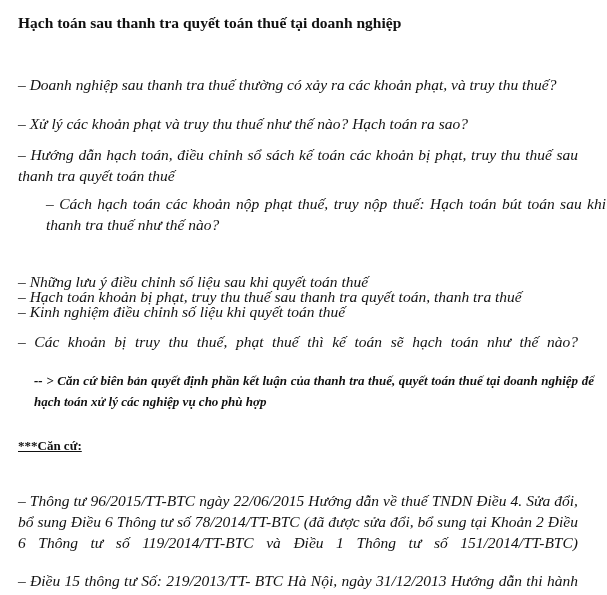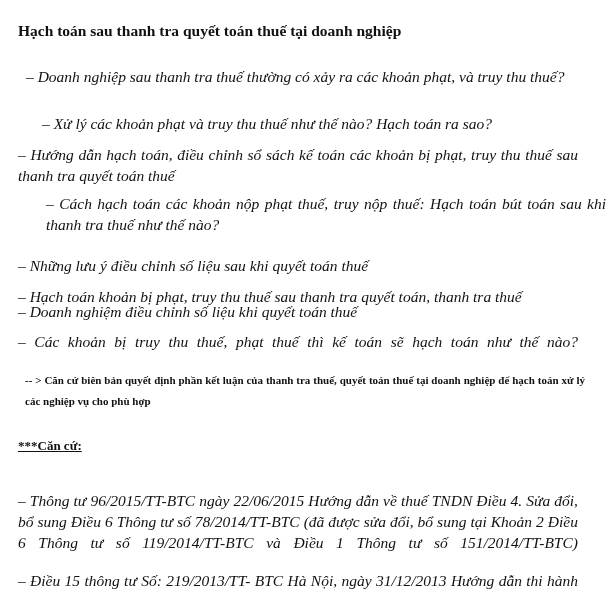--- a/index.html
+++ b/index.html
@@ -3,57 +3,57 @@
   <meta charset="utf-8">
   <style>
     html, body { margin: 0; padding: 0; background: #ffffff; }
     body {
       width: 607px; height: 595px; overflow: hidden; position: relative;
       font-family: "Liberation Serif", "DejaVu Serif", serif;
       color: #111111;
     }
     .doc { position: absolute; left: 18px; top: 0; width: 560px; }
     .title {
-      position: absolute; top: 22px; left: 0;
+      position: absolute; top: 14px; left: 0;
       font-weight: bold; font-size: 15.5px; white-space: nowrap;
     }
     .q {
       position: absolute; left: 0; width: 560px;
       font-style: italic; font-size: 15.5px; line-height: 21px;
       text-align: justify;
     }
     .q.single { white-space: nowrap; }
     .q.spread { text-align: justify; text-align-last: justify; }
     .conclusion {
-      position: absolute; left: 7px; top: 370px; width: 560px;
-      font-weight: bold; font-size: 11px; line-height: 21px; text-align: justify;
+      position: absolute; left: 16px; top: 370px; width: 560px;
+      font-weight: bold; font-size: 13px; line-height: 21px; text-align: justify; font-style: italic;
     }
     .basis {
       position: absolute; left: 0; top: 438px;
       font-weight: bold; font-size: 13px; text-decoration: underline;
     }
     .ref {
       position: absolute; left: 0; width: 560px;
       font-style: italic; font-size: 15.5px; line-height: 21px;
       text-align: justify; text-align-last: justify;
     }
   </style>
 </head>
 <body>
 
 <div class="doc">
   <div class="title">Hạch toán sau thanh tra quyết toán thuế tại doanh nghiệp</div>
 
-  <div class="q single" style="top:66px;margin-left:8px;">– Doanh nghiệp sau thanh tra thuế thường có xảy ra các khoản phạt, và truy thu thuế?</div>
-  <div class="q single" style="top:113px;margin-left:24px;">– Xử lý các khoản phạt và truy thu thuế như thế nào? Hạch toán ra sao?</div>
+  <div class="q single" style="top:74px;">– Doanh nghiệp sau thanh tra thuế thường có xảy ra các khoản phạt, và truy thu thuế?</div>
+  <div class="q single" style="top:113px;">– Xử lý các khoản phạt và truy thu thuế như thế nào? Hạch toán ra sao?</div>
   <div class="q" style="top:144px;font-family:Liberation Serif, serif;">– Hướng dẫn hạch toán, điều chỉnh sổ sách kế toán các khoản bị phạt, truy thu thuế sau thanh tra quyết toán thuế</div>
   <div class="q" style="top:193px;margin-left:28px;">– Cách hạch toán các khoản nộp phạt thuế, truy nộp thuế: Hạch toán bút toán sau khi thanh tra thuế như thế nào?</div>
   <div class="q single" style="top:242px;margin-top:44px;">– Hạch toán khoản bị phạt, truy thu thuế sau thanh tra quyết toán, thanh tra thuế</div>
-  <div class="q single" style="top:255px;">– Những lưu ý điều chỉnh số liệu sau khi quyết toán thuế</div>
-  <div class="q single" style="top:301px;">– Doanh nghiệm điều chỉnh số liệu khi quyết toán thuế</div>
+  <div class="q single" style="top:271px;">– Những lưu ý điều chỉnh số liệu sau khi quyết toán thuế</div>
+  <div class="q single" style="top:301px;">– Kinh nghiệm điều chỉnh số liệu khi quyết toán thuế</div>
   <div class="q spread" style="top:331px;">– Các khoản bị truy thu thuế, phạt thuế thì kế toán sẽ hạch toán như thế nào?</div>
 
   <div class="conclusion">-- &gt; Căn cứ biên bản quyết định phần kết luận của thanh tra thuế, quyết toán thuế tại doanh nghiệp để hạch toán xử lý các nghiệp vụ cho phù hợp</div>
 
   <div class="basis">***Căn cứ:</div>
 
   <div class="ref" style="top:490px;">– Thông tư 96/2015/TT-BTC ngày 22/06/2015 Hướng dẫn về thuế TNDN Điều 4. Sửa đổi, bổ sung Điều 6 Thông tư số 78/2014/TT-BTC (đã được sửa đổi, bổ sung tại Khoản 2 Điều 6 Thông tư số 119/2014/TT-BTC và Điều 1 Thông tư số 151/2014/TT-BTC)</div>
   <div class="ref" style="top:570px;">– Điều 15 thông tư Số: 219/2013/TT- BTC Hà Nội, ngày 31/12/2013 Hướng dẫn thi hành Luật Thuế giá</div>
 </div>
 

